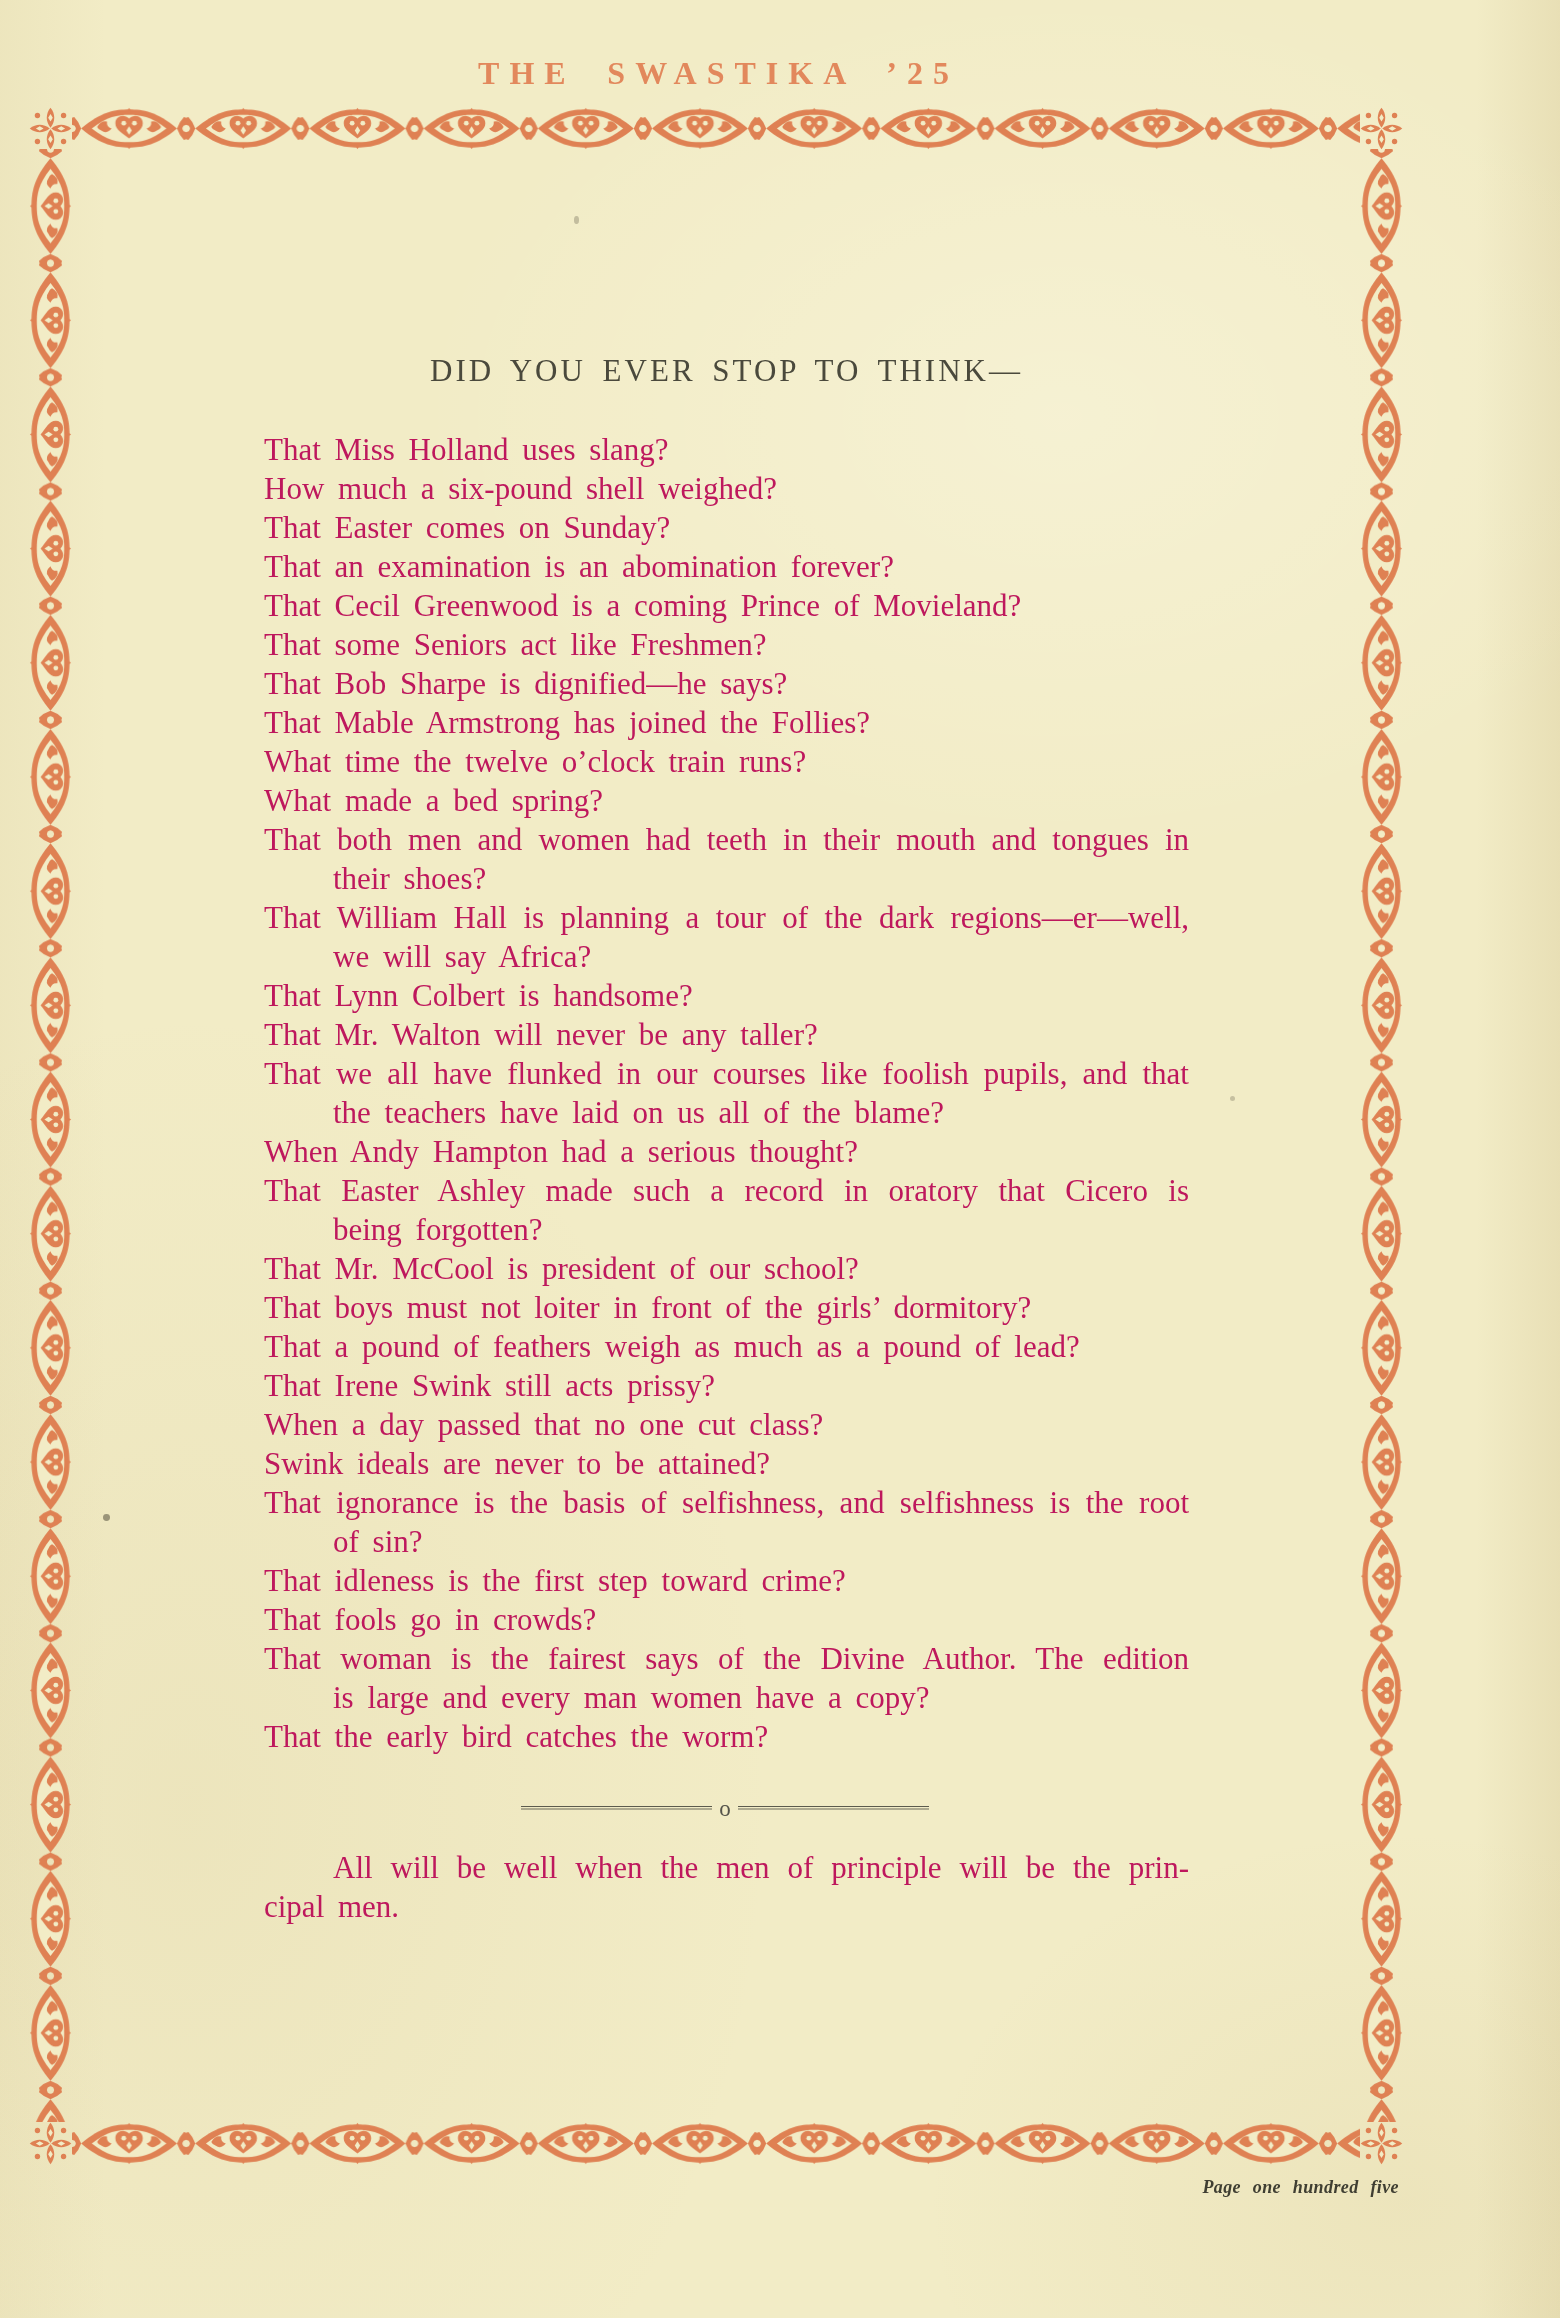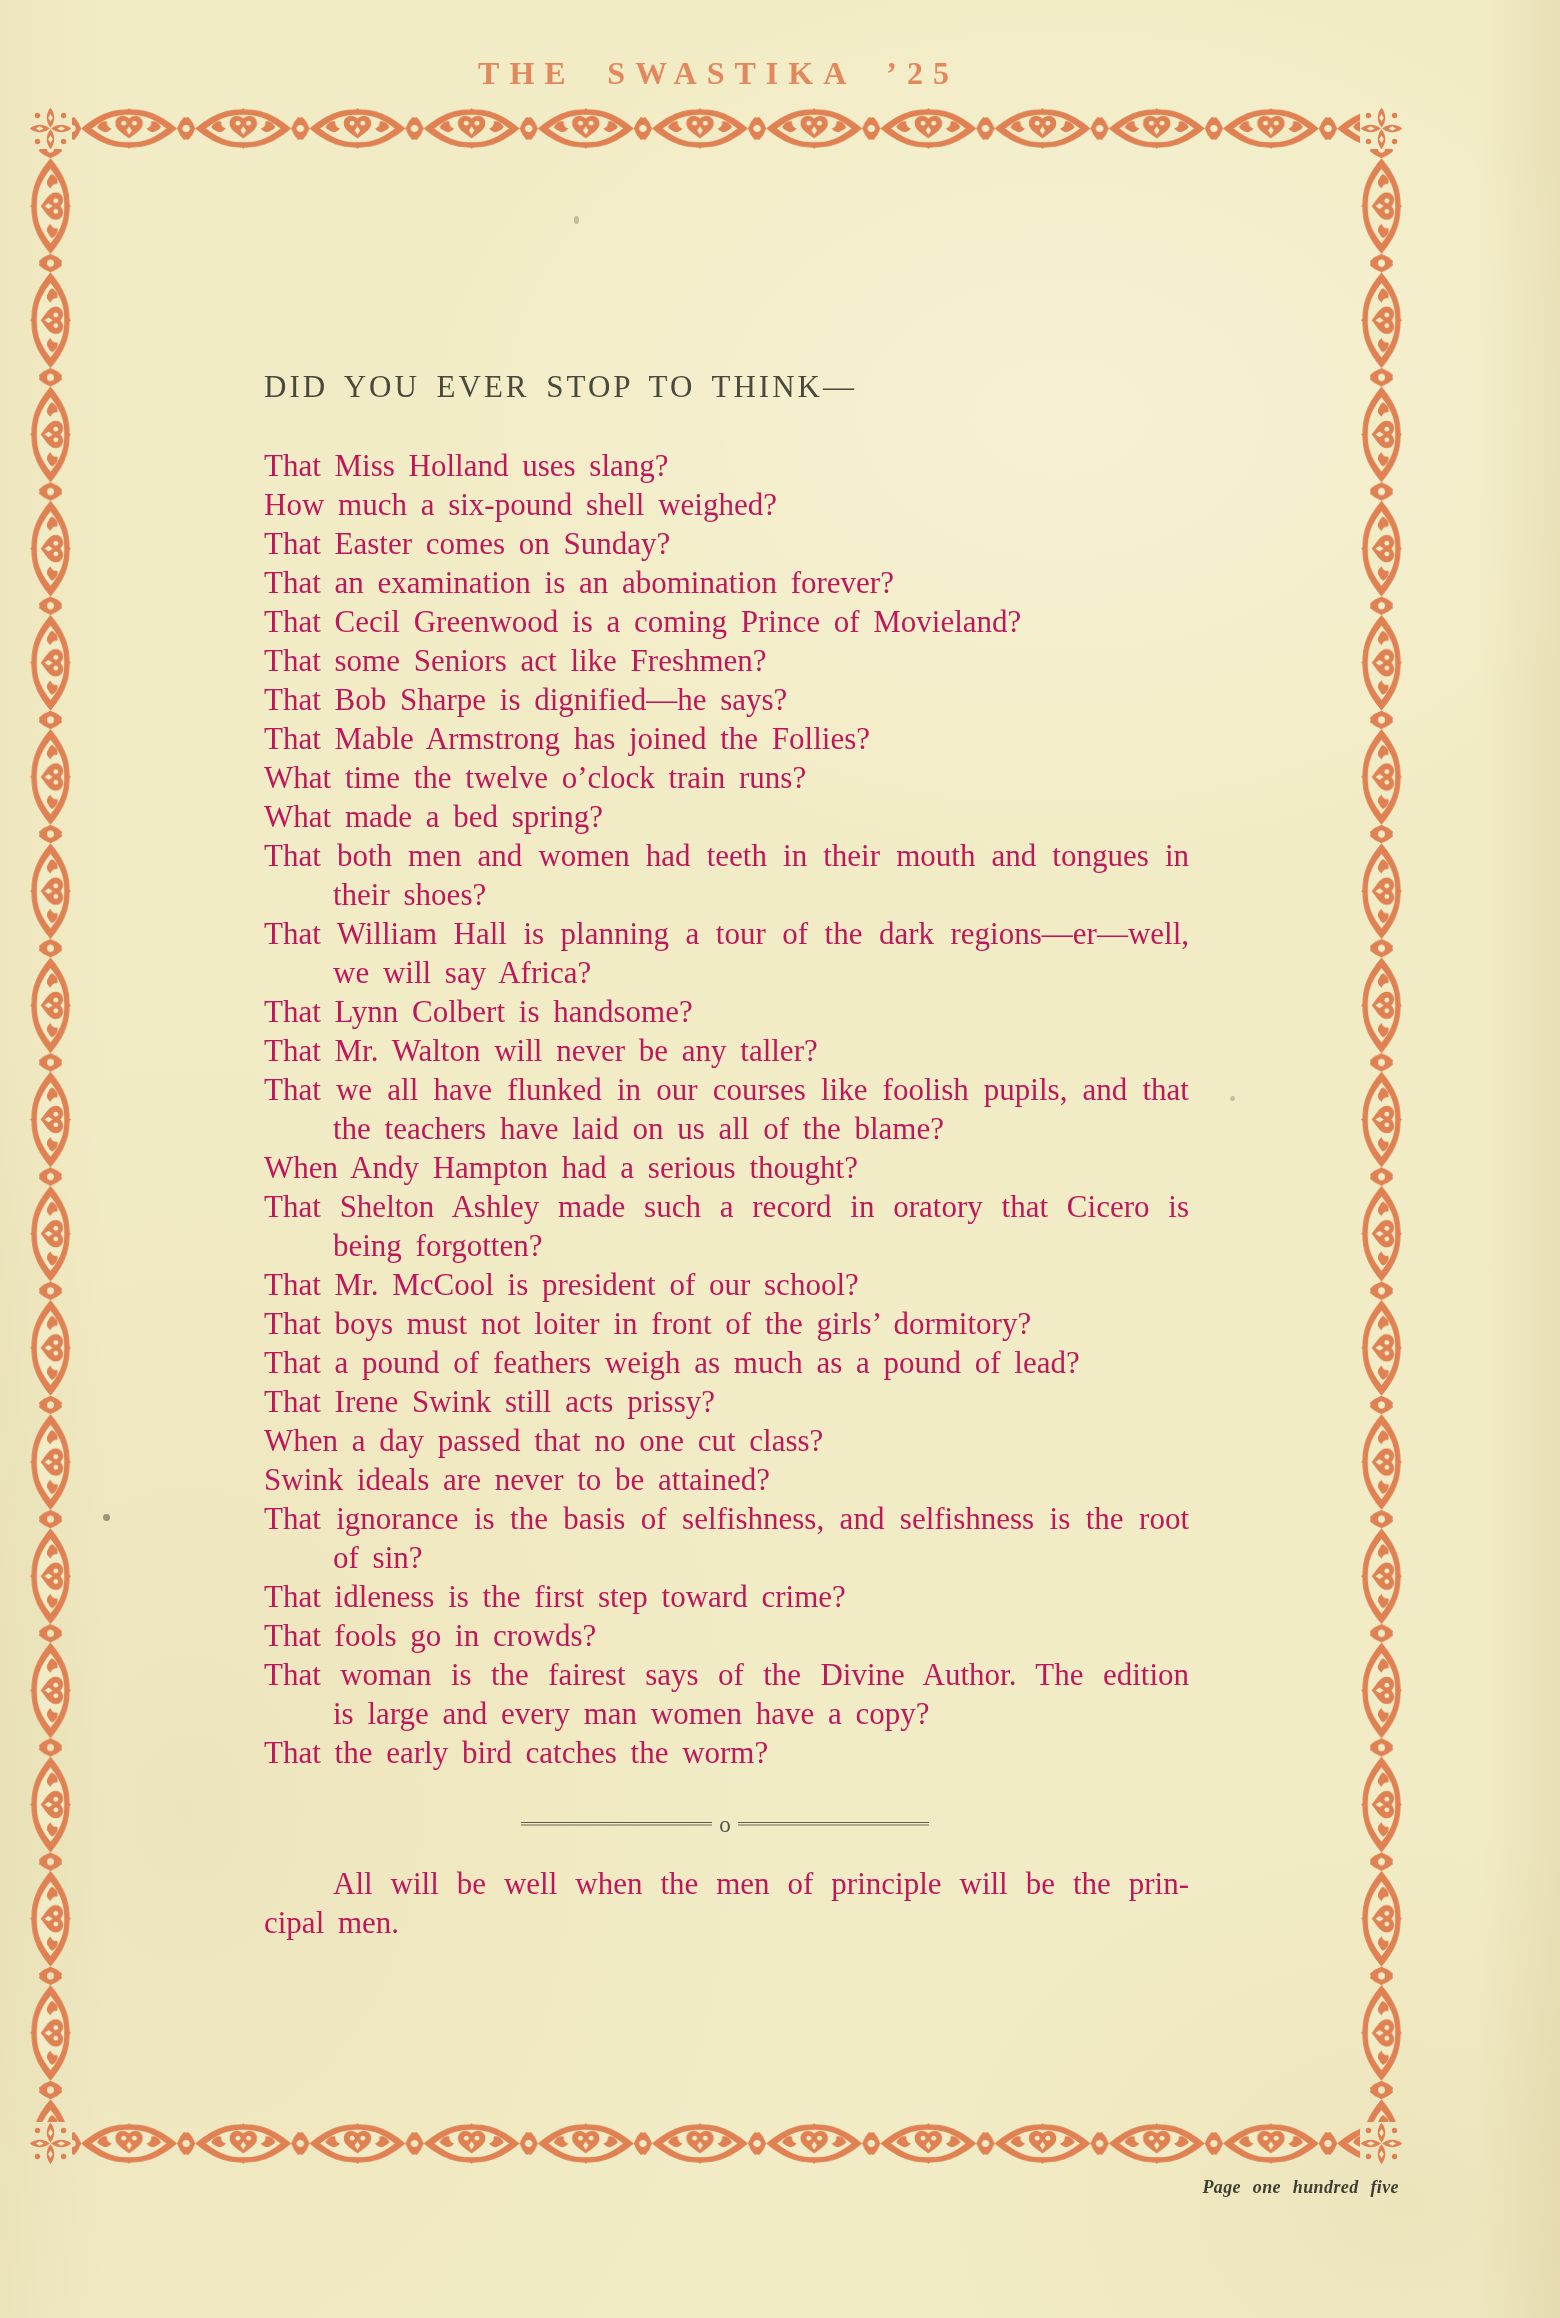--- a/index.html
+++ b/index.html
@@ -19,21 +19,21 @@
       linear-gradient(to right, rgba(170,142,76,0.07), transparent 107px);
   }
   .band,.corner{position:absolute;z-index:1;}
   .running-header{
     position:absolute;z-index:2;top:56px;left:0;width:1437px;text-align:center;
     font-weight:bold;font-size:32px;line-height:35px;
     letter-spacing:10px;word-spacing:13.7px;color:#e2885c;white-space:nowrap;
   }
   .content{position:absolute;z-index:2;left:264px;top:349px;width:925px;}
   .page-title{
-    margin:16px 0 38px 0;font-weight:normal;
+    margin:0 0 38px 0;font-weight:normal;text-align:center;
     font-size:31px;line-height:43px;letter-spacing:3px;word-spacing:6px;color:#4a493c;
   }
   .line{font-size:31px;line-height:39px;color:#be185d;word-spacing:6px;}
   .line.full{text-align:justify;text-align-last:justify;}
   .line.cont{margin-left:69px;}
   .line.indent{text-indent:69px;}
   .divider{margin:33px 0 0 257px;width:408px;height:38px;display:flex;align-items:center;}
   .rule{
     flex:1;height:3.8px;
     background:linear-gradient(to bottom,#5c5b4d 0,#5c5b4d 1.5px,transparent 1.5px,transparent 2.3px,rgba(92,91,77,.45) 2.3px,rgba(92,91,77,.45) 3.8px);
@@ -180,21 +180,21 @@
           <div class="line">That Mr. Walton will never be any taller?</div>
         </div>
         <div>
           <div class="line full">That we all have flunked in our courses like foolish pupils, and that</div>
           <div class="line cont">the teachers have laid on us all of the blame?</div>
         </div>
         <div>
           <div class="line">When Andy Hampton had a serious thought?</div>
         </div>
         <div>
-          <div class="line full">That Shelton Ashley made such a record in oratory that Cicero is</div>
+          <div class="line full">That Easter Ashley made such a record in oratory that Cicero is</div>
           <div class="line cont">being forgotten?</div>
         </div>
         <div>
           <div class="line">That Mr. McCool is president of our school?</div>
         </div>
         <div>
           <div class="line">That boys must not loiter in front of the girls’ dormitory?</div>
         </div>
         <div>
           <div class="line">That a pound of feathers weigh as much as a pound of lead?</div>

